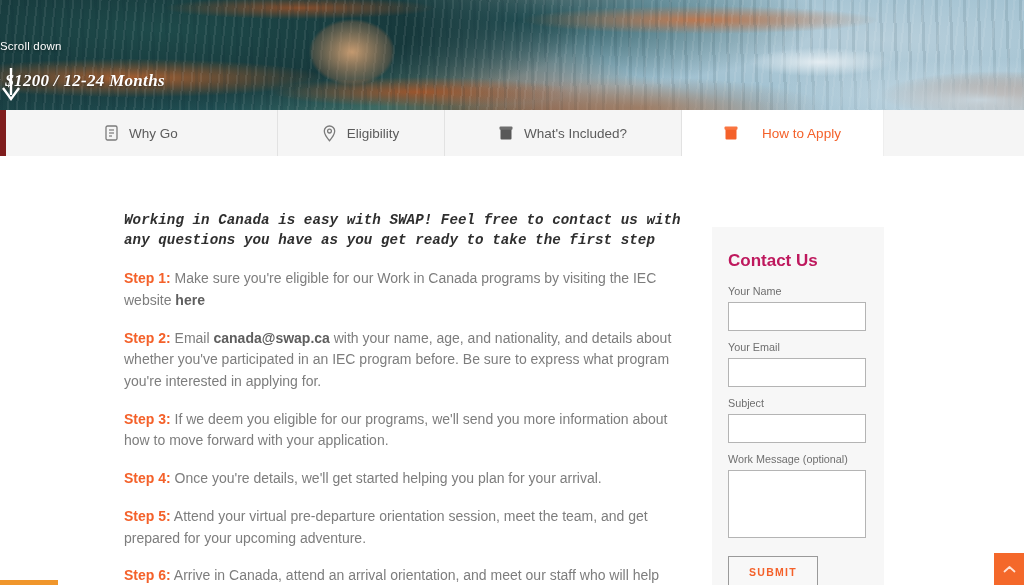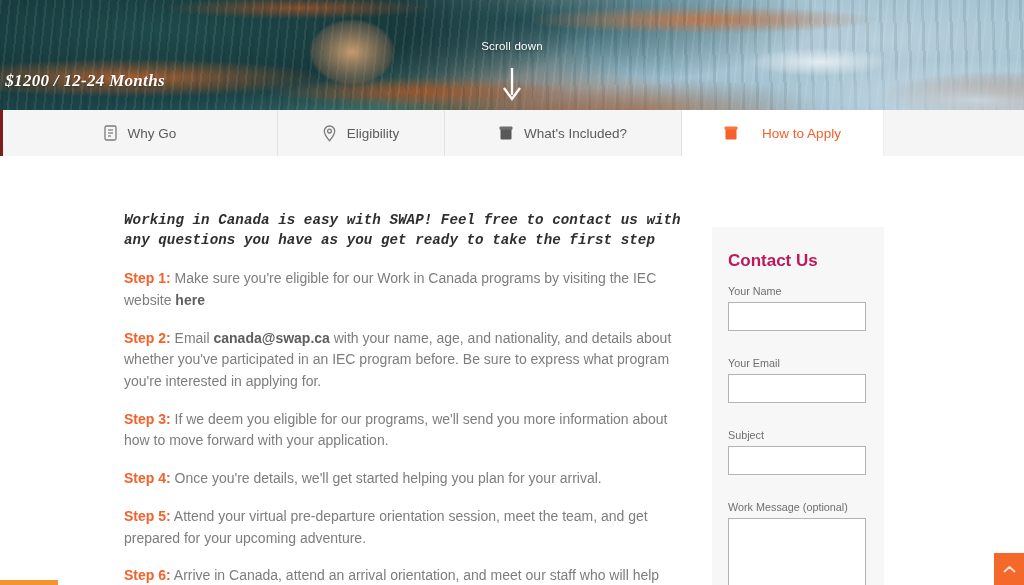--- a/index.html
+++ b/index.html
@@ -63,21 +63,21 @@
     position: absolute; left: -14px; top: 71px;
     font-family: "Liberation Serif", serif;
     font-style: italic; font-weight: 700;
     font-size: 17px; color: #ffffff; letter-spacing: .3px;
     white-space: nowrap;
     text-shadow: 0 1px 3px rgba(0,0,0,.5);
   }
 
   .scroll-down {
     position: absolute; left: 0; right: 0; top: 40px;
-    display: flex; flex-direction: column; align-items: center; gap: 12px;
+    display: flex; flex-direction: column; align-items: flex-start; gap: 12px;
   }
   .scroll-down-label {
     font-size: 11.5px; color: #ffffff; letter-spacing: .2px;
     text-shadow: 0 1px 3px rgba(0,0,0,.45);
   }
   .scroll-arrow { margin-top: 4px; display: block; }
 
   
   .tabbar {
     position: absolute; left: 0; top: 110px; width: 1024px; height: 46px;
@@ -88,21 +88,21 @@
     flex: 0 0 auto;
     height: 46px;
     display: flex; align-items: center; justify-content: center;
     gap: 11px;
     border-right: 1px solid #e2e2e2;
     color: #5b5b5b;
     font-size: 13.5px;
     cursor: pointer;
     background: transparent;
   }
-  .tab:first-child { border-left: 3px solid #7f1d1d; }
+  .tab:first-child { border-left: 6px solid #7f1d1d; }
   .tab-why { width: 278px; }
   .tab-elig { width: 167px; }
   .tab-incl { width: 237px; }
   .tab-apply { width: 202px; background: #ffffff; color: #f4612a; border-right: 1px solid #eeeeee; gap: 24px; }
   .tab-spacer { flex: 1 1 auto; height: 46px; background: #f5f5f5; }
   .tab-icon { display: flex; align-items: center; }
 
   
   .content {
     position: absolute; left: 0; top: 156px; width: 1024px; height: 429px;
@@ -130,21 +130,21 @@
   .contact-panel {
     position: absolute; left: 712px; top: 71px;
     width: 172px; height: 358px;
     background: #f7f7f7;
     padding: 24px 16px 0 16px;
   }
   .contact-title {
     font-size: 17px; font-weight: 700; color: #be185d;
     margin: 0 0 14px 0;
   }
-  .field { margin-bottom: 26px; }
+  .field { margin-bottom: 10px; }
   .field-label {
     display: block;
     font-size: 10.8px; color: #6f6f6f; margin-bottom: 5px;
   }
   .field input {
     display: block; width: 138px; height: 29px;
     border: 1px solid #b4b4b4; background: #ffffff;
     font-family: "Liberation Sans", sans-serif; font-size: 12px;
     color: #333; padding: 0 6px; outline: none;
   }

